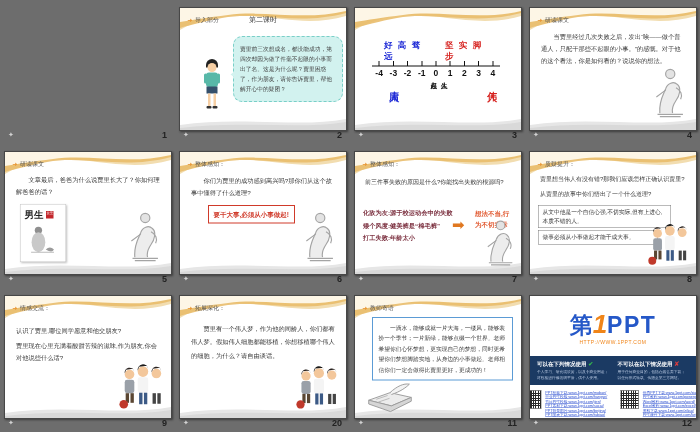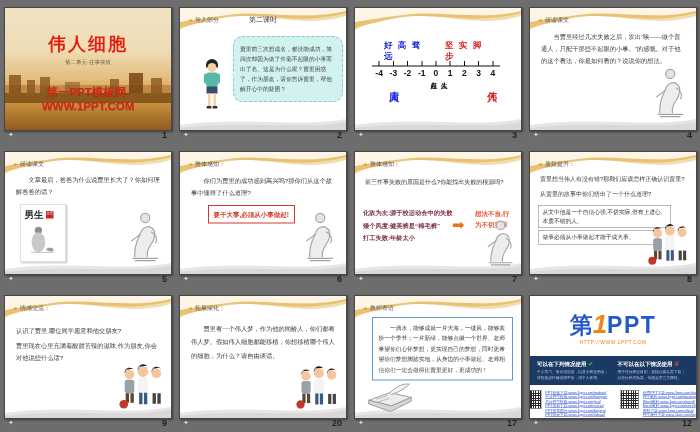--- a/index.html
+++ b/index.html
@@ -80,40 +80,20 @@
   .qrgroup{display:flex;gap:7px;}
   .qr{width:36px;height:36px;border:1px solid #888;background:#fff;background-image:repeating-linear-gradient(0deg,#2a2a2a 0 2px,transparent 2px 5px),repeating-linear-gradient(90deg,#2a2a2a 0 2px,transparent 2px 5px);}
   .links div{font-size:7.5px;line-height:9px;color:#2c4fd0;text-decoration:underline;white-space:nowrap;}
 </style>
 </head>
 <body>
 
 <div class="grid">
 
   <div class="cell">
-    <div class="thumb">
-      <div class="inner">
-        <div class="s1">
-          <svg class="s1-city" viewBox="0 0 332 70" preserveAspectRatio="none">
-            <rect x="0" y="34" width="332" height="36" fill="#a86a28" opacity="0.5"></rect>
-            <rect x="8" y="14" width="24" height="36" fill="#7c4a14" opacity="0.75"></rect>
-            <rect x="44" y="24" width="16" height="26" fill="#86521a" opacity="0.75"></rect>
-            <rect x="70" y="18" width="20" height="32" fill="#7c4a14" opacity="0.7"></rect>
-            <rect x="120" y="28" width="30" height="22" fill="#8a5a20" opacity="0.6"></rect>
-            <rect x="210" y="22" width="18" height="28" fill="#7c4a14" opacity="0.7"></rect>
-            <rect x="248" y="10" width="28" height="40" fill="#6f3f0e" opacity="0.8"></rect>
-            <rect x="292" y="20" width="22" height="30" fill="#86521a" opacity="0.75"></rect>
-            <rect x="0" y="50" width="332" height="20" fill="#5e3708" opacity="0.55"></rect>
-          </svg>
-          <div class="s1-title">伟人细胞</div>
-          <div class="s1-sub">第二单元·往事依依</div>
-          <div class="s1-wm">第一PPT模板网-WWW.1PPT.COM</div>
-        </div>
-      </div>
-    </div>
     <span class="star">✦</span>
     <span class="pagenum">1</span>
   </div>
 
   <div class="cell">
     <div class="thumb">
       <div class="inner">
         <svg class="wavetop" viewBox="0 0 332 58" preserveAspectRatio="none">
           <path d="M0,0 H332 V16 C240,44 150,2 70,18 C40,24 16,34 0,44 Z" fill="#f2ddb0"></path>
           <path d="M0,0 H332 V10 C236,36 160,6 84,20 C48,27 20,34 0,40 Z" fill="#e9bc6b" opacity="0.9"></path>
@@ -512,21 +492,21 @@
           <g stroke="#9a9a9a" stroke-width="2">
             <path d="M10,50 L55,34 L100,44 L58,62 Z" fill="#ececec"></path>
             <path d="M10,50 L10,58 L56,74 L100,52 L100,44 L58,62 Z" fill="#d6d6d6"></path>
             <path d="M55,34 C70,20 84,14 96,16 C88,24 76,32 58,38" fill="#f3f3f3"></path>
             <path d="M26,48 L50,40 M30,54 L54,46" fill="none" stroke="#b8b8b8"></path>
           </g>
         </svg>
       </div>
     </div>
     <span class="star">✦</span>
-    <span class="pagenum">17</span>
+    <span class="pagenum">11</span>
   </div>
 
   <div class="cell">
     <div class="thumb">
       <div class="inner">
         <div class="logo">
           <span class="di">第</span><span class="one">1</span><span class="ppt">PPT</span>
           <span class="logo-url">HTTP://WWW.1PPT.COM</span>
         </div>
         <div class="banner">

